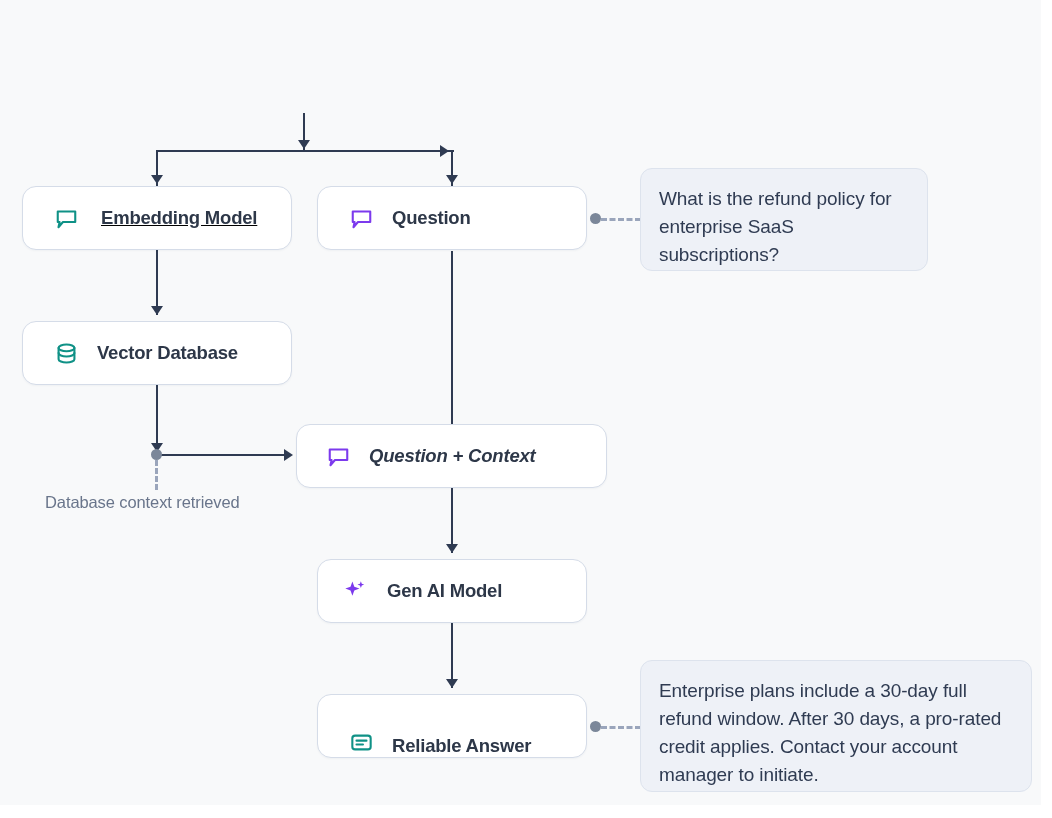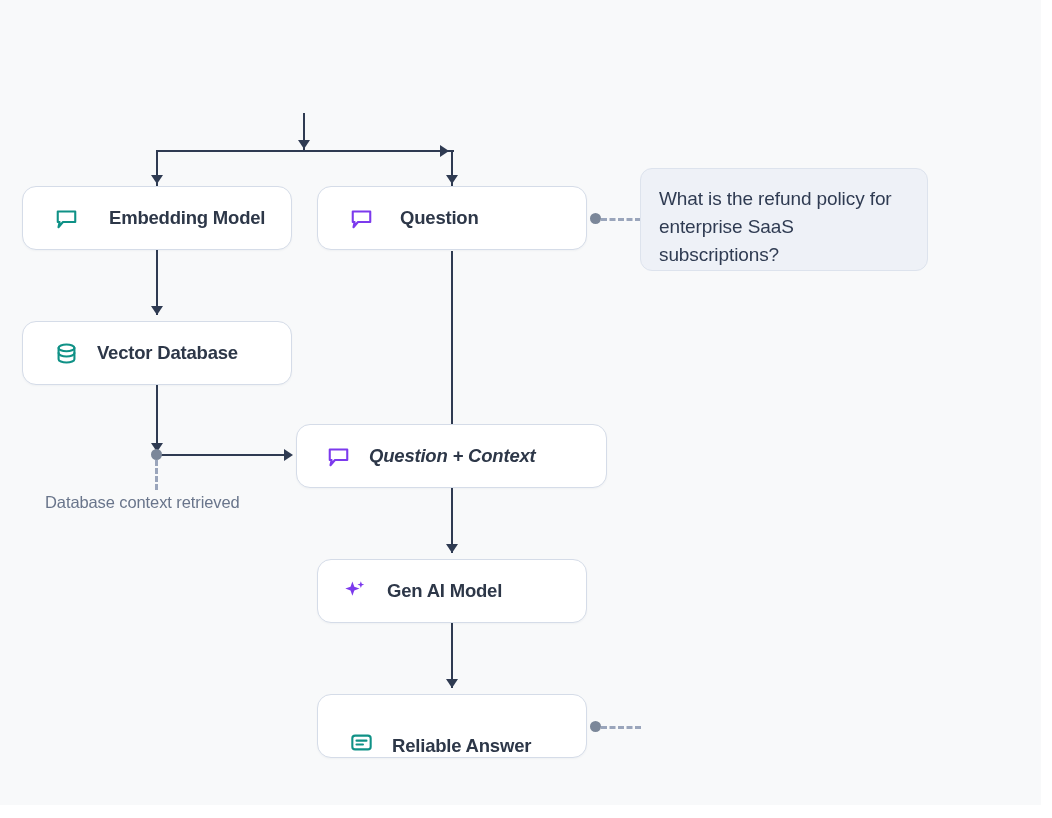--- a/index.html
+++ b/index.html
@@ -176,30 +176,30 @@
   <div class="vline" style="left:451px; top:623px; height:65px;"></div>
   <div class="arrow-down" style="left:446px; top:679px;"></div>
 
   <div class="dot" style="left:590px; top:213px;"></div>
   <div class="dashed-h" style="left:601px; top:218px; width:40px;"></div>
 
   <div class="dot" style="left:590px; top:721px;"></div>
   <div class="dashed-h" style="left:601px; top:726px; width:40px;"></div>
 
 
-  <div class="node" style="left:22px; top:186px; width:270px; height:64px; padding-left:28px; gap:28px;">
+  <div class="node" style="left:22px; top:186px; width:270px; height:64px; padding-left:28px; gap:20px;text-decoration:underline;">
     <span class="ico">
       <svg width="25" height="25" viewBox="0 0 24 24" fill="none" stroke="#0f9186" stroke-width="2" stroke-linejoin="round" stroke-linecap="round">
         <path d="M3.6 5.2h16.8v10.2H8.6L4.3 20.4l1.1-5H3.6z"></path>
       </svg>
     </span>
     <span class="label">Embedding Model</span>
   </div>
 
-  <div class="node" style="left:317px; top:186px; width:270px; height:64px; padding-left:28px; gap:24px;">
+  <div class="node" style="left:317px; top:186px; width:270px; height:64px; padding-left:28px; gap:16px;">
     <span class="ico">
       <svg width="25" height="25" viewBox="0 0 24 24" fill="none" stroke="#7c3aed" stroke-width="2" stroke-linejoin="round" stroke-linecap="round">
         <path d="M3.6 5.2h16.8v10.2H8.6L4.3 20.4l1.1-5H3.6z"></path>
       </svg>
     </span>
     <span class="label">Question</span>
   </div>
 
   <div class="node" style="left:22px; top:321px; width:270px; height:64px; padding-left:28px; gap:16px;">
     <span class="ico">
@@ -239,19 +239,22 @@
         <line x1="7.2" y1="13.9" x2="13.4" y2="13.9"></line>
       </svg>
     </span>
     <span class="label">Reliable Answer</span>
   </div>
 
   <div class="callout" style="left:640px; top:168px; width:288px; height:103px; padding:16px 20px 0 18px;">
     <span>What is the refund policy for enterprise SaaS subscriptions?</span>
   </div>
 
+  <div class="callout" style="left:640px; top:660px; width:392px; height:132px; padding:16px 20px 0 18px;">
+    <span>Enterprise plans include a 30-day full refund window. After 30 days, a pro-rated credit applies. Contact your account manager to initiate.</span>
+  </div>
 
   <div class="note-text" style="left:45px; top:493px;">Database context retrieved</div>
 
   <div class="edge-strip-right"></div>
   <div class="edge-strip-bottom"></div>
 
 </div>
 
 </body></html>

